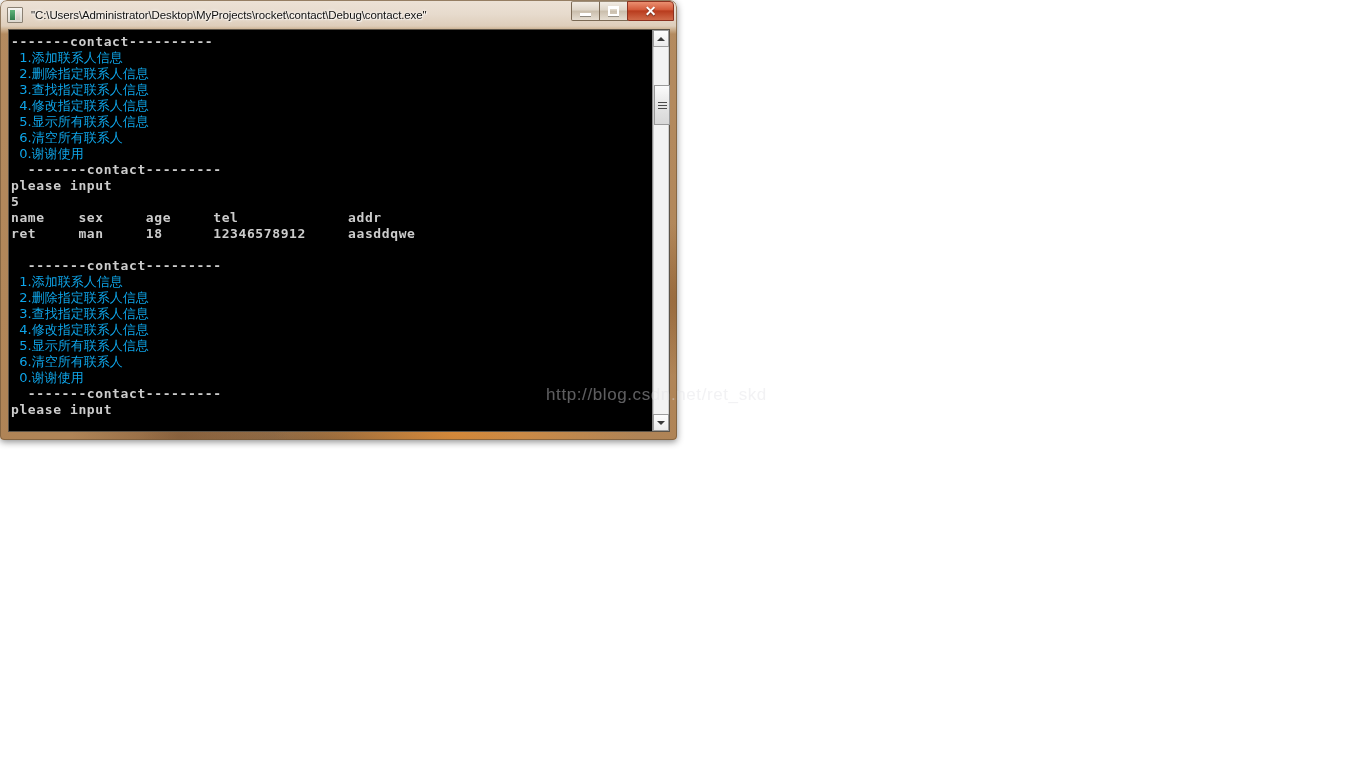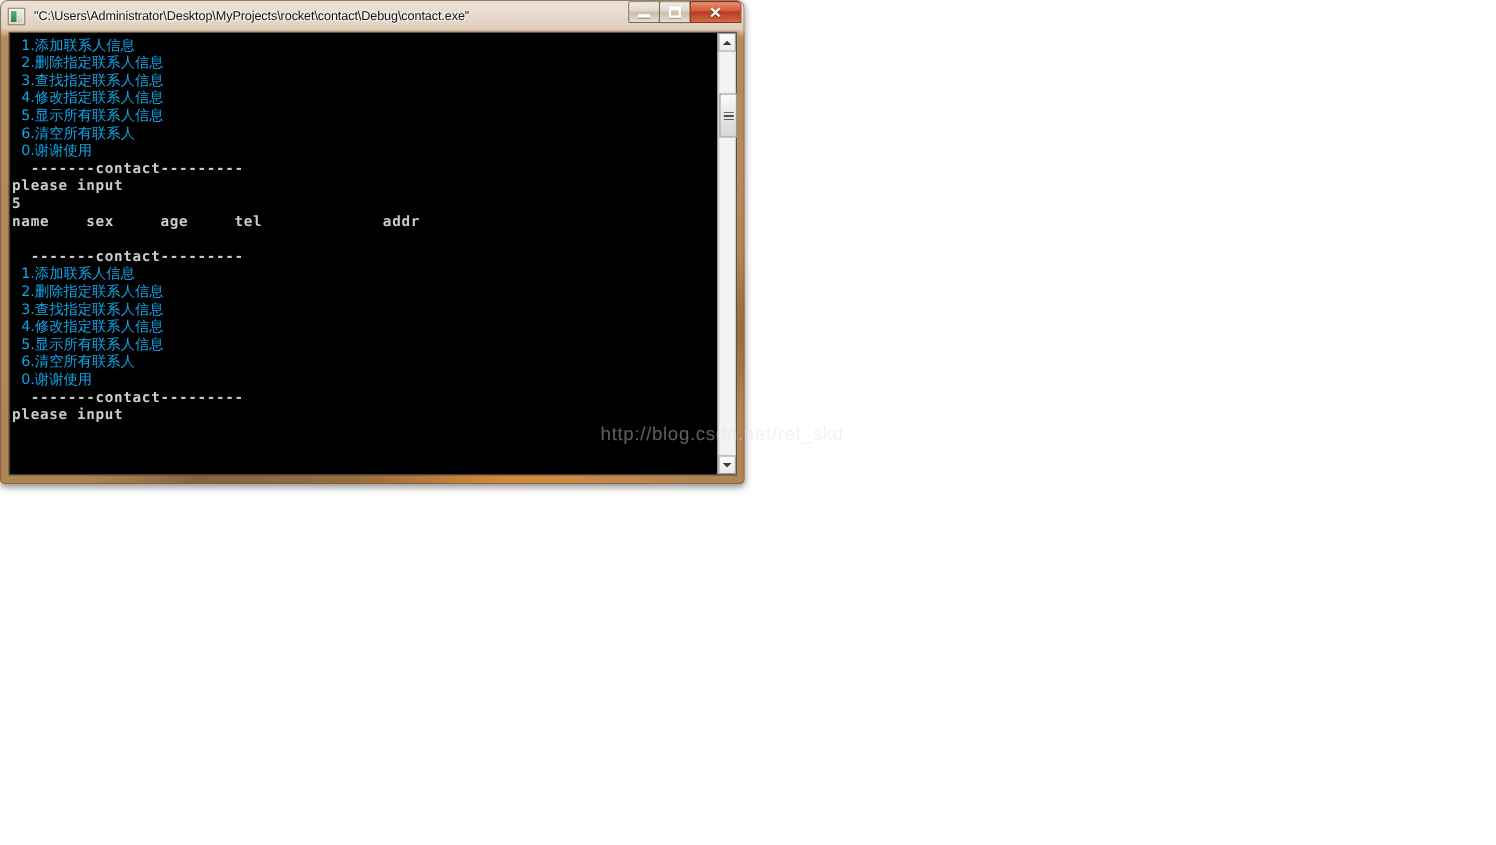--- a/index.html
+++ b/index.html
@@ -304,31 +304,33 @@
           <div class="glyph-max"></div>
         </div>
         <div class="wbtn close">
           <div class="glyph-close">✕</div>
         </div>
       </div>
     </div>
 
     <div class="client">
       <div class="console" id="console-output">
+          <div class="con-line ascii">-------contact----------</div>
           <div class="con-line cjk">  1.添加联系人信息</div>
           <div class="con-line cjk">  2.删除指定联系人信息</div>
           <div class="con-line cjk">  3.查找指定联系人信息</div>
           <div class="con-line cjk">  4.修改指定联系人信息</div>
           <div class="con-line cjk">  5.显示所有联系人信息</div>
           <div class="con-line cjk">  6.清空所有联系人</div>
           <div class="con-line cjk">  0.谢谢使用</div>
           <div class="con-line ascii">  -------contact---------</div>
           <div class="con-line ascii">please input</div>
           <div class="con-line ascii">5</div>
           <div class="con-line ascii">name    sex     age     tel             addr</div>
+          <div class="con-line ascii">ret     man     18      12346578912     aasddqwe</div>
           <div class="con-line blank"></div>
           <div class="con-line ascii">  -------contact---------</div>
           <div class="con-line cjk">  1.添加联系人信息</div>
           <div class="con-line cjk">  2.删除指定联系人信息</div>
           <div class="con-line cjk">  3.查找指定联系人信息</div>
           <div class="con-line cjk">  4.修改指定联系人信息</div>
           <div class="con-line cjk">  5.显示所有联系人信息</div>
           <div class="con-line cjk">  6.清空所有联系人</div>
           <div class="con-line cjk">  0.谢谢使用</div>
           <div class="con-line ascii">  -------contact---------</div>

